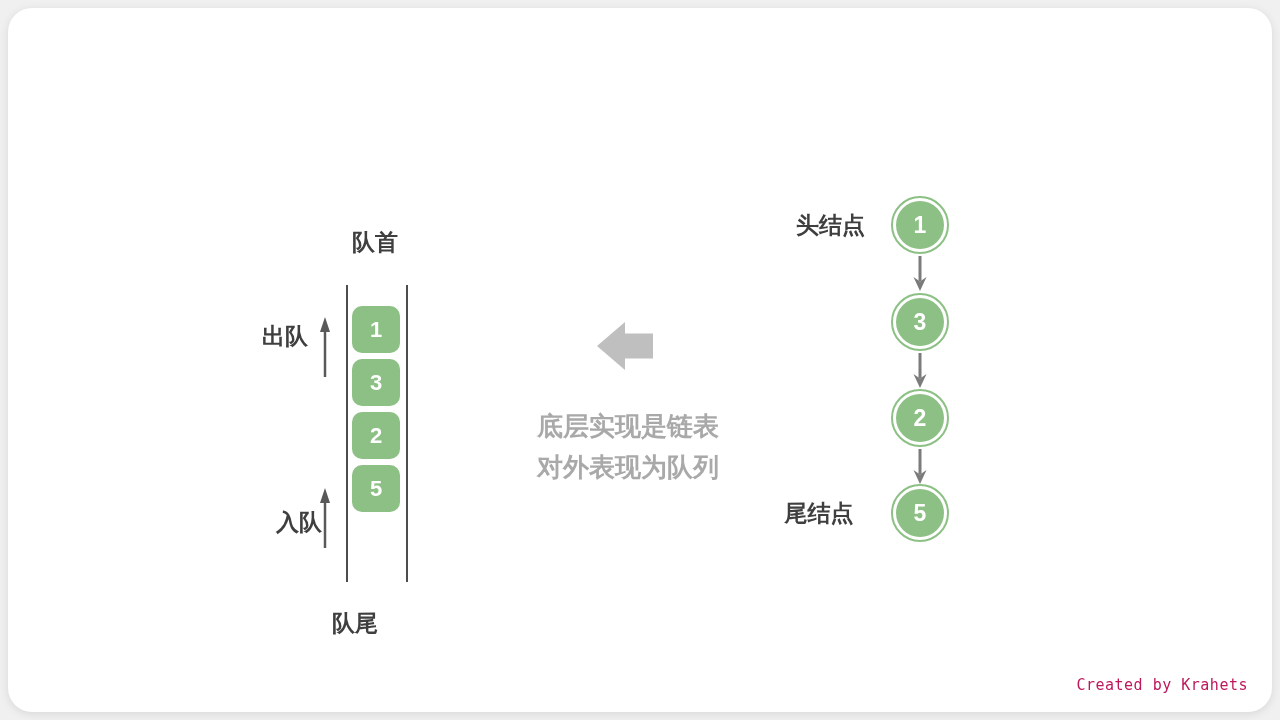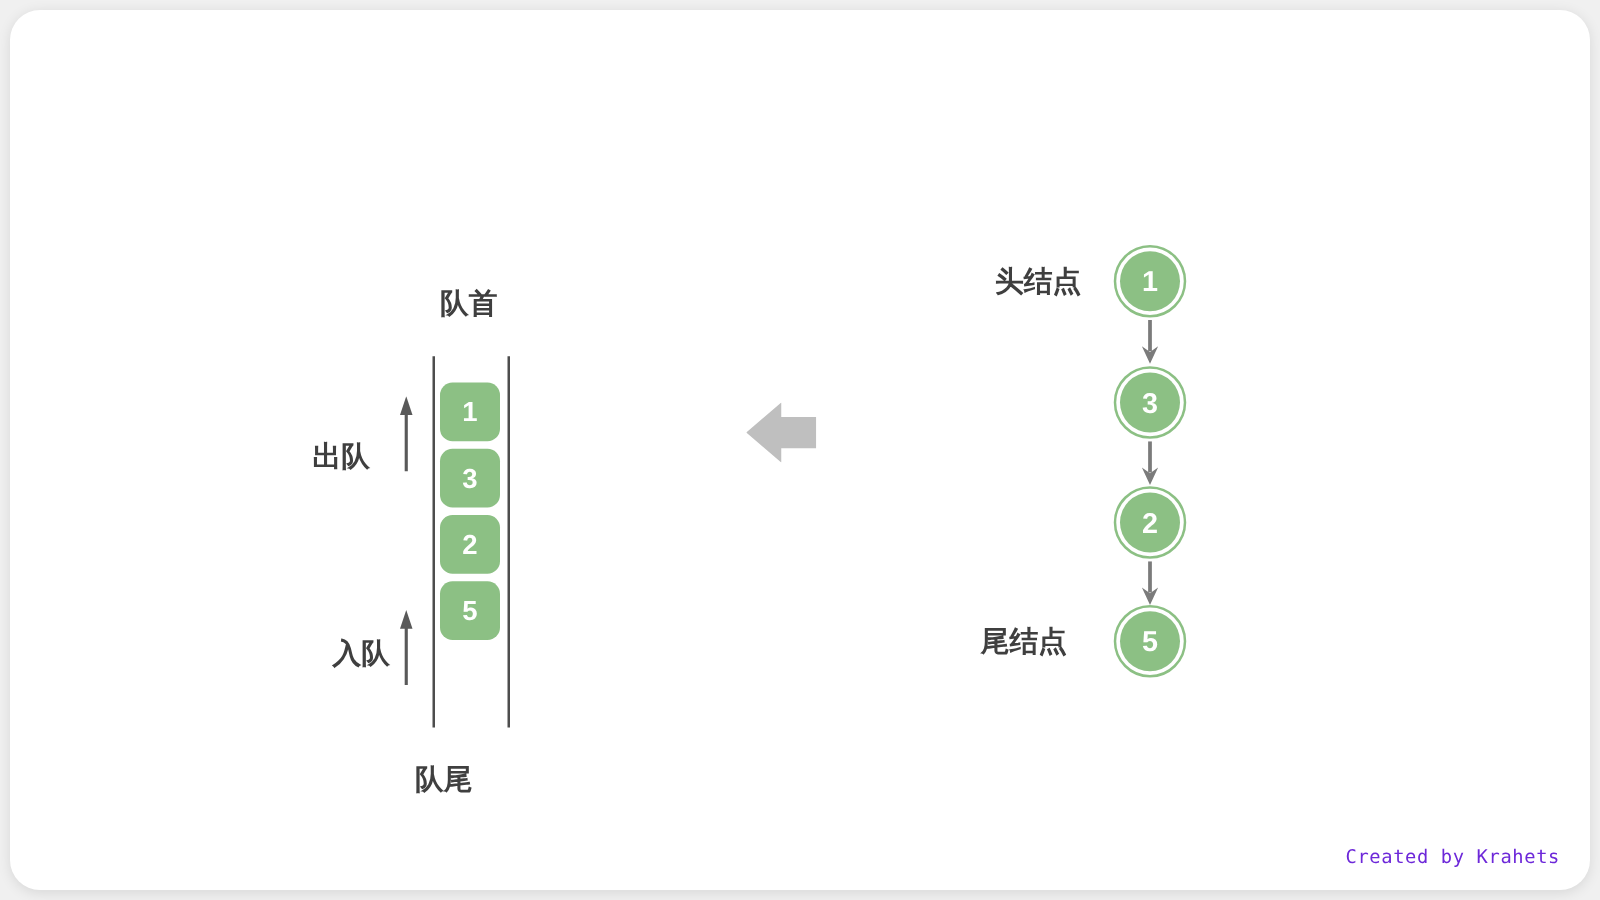--- a/index.html
+++ b/index.html
@@ -56,58 +56,62 @@
   .node-inner{
     flex:1;margin:3px;border-radius:50%;background:#8CC084;
     color:#ffffff;font-size:23px;font-weight:bold;
     display:flex;align-items:center;justify-content:center;
   }
 
   .footer{
     position:absolute;left:1040px;top:676px;width:208px;
     text-align:right;
     font-family:"DejaVu Sans Mono", monospace;
-    font-size:15px;letter-spacing:0.5px;color:#6d28d9;
+    font-size:15px;letter-spacing:0.5px;color:#be185d;
   }
 </style>
 </head>
 <body>
 
 <div id="canvas">
   <div class="card"></div>
 
   <div class="abs dark-label center" style="left:340px;top:229px;width:70px;">队首</div>
 
   <div class="wall" style="left:346px;"></div>
   <div class="wall" style="left:406px;"></div>
 
   <div class="qstack">
     <div class="qbox">1</div>
     <div class="qbox">3</div>
     <div class="qbox">2</div>
     <div class="qbox">5</div>
   </div>
 
-  <div class="abs dark-label right" style="left:238px;top:352px;width:70px;text-align:center;">出队</div>
+  <div class="abs dark-label right" style="left:238px;top:323px;width:70px;">出队</div>
   <svg class="abs" style="left:316px;top:317px;" width="18" height="62" viewBox="0 0 18 62">
     <line x1="9" y1="60" x2="9" y2="12" stroke="#595959" stroke-width="2.5"></line>
     <polygon points="9,0 4,15 14,15" fill="#595959"></polygon>
   </svg>
 
-  <div class="abs dark-label right" style="left:242px;top:509px;width:70px;">入队</div>
+  <div class="abs dark-label right" style="left:252px;top:509px;width:70px;">入队</div>
   <svg class="abs" style="left:316px;top:488px;" width="18" height="62" viewBox="0 0 18 62">
     <line x1="9" y1="60" x2="9" y2="12" stroke="#595959" stroke-width="2.5"></line>
     <polygon points="9,0 4,15 14,15" fill="#595959"></polygon>
   </svg>
 
   <div class="abs dark-label center" style="left:320px;top:610px;width:70px;">队尾</div>
 
   <svg class="abs" style="left:597px;top:322px;" width="56" height="48" viewBox="0 0 56 48">
     <polygon points="0,24 28,0 28,11.5 56,11.5 56,36.5 28,36.5 28,48" fill="#bfbfbf"></polygon>
   </svg>
+  <div class="annotation">
+    <div>底层实现是链表</div>
+    <div>对外表现为队列</div>
+  </div>
 
   <div class="abs dark-label right" style="left:767px;top:212px;width:98px;">头结点</div>
   <div class="abs dark-label right" style="left:770px;top:500px;width:98px;text-align:center;">尾结点</div>
 
   <div class="node" style="top:196px;">
     <div class="node-inner">1</div>
   </div>
   <div class="node" style="top:293px;">
     <div class="node-inner">3</div>
   </div>

